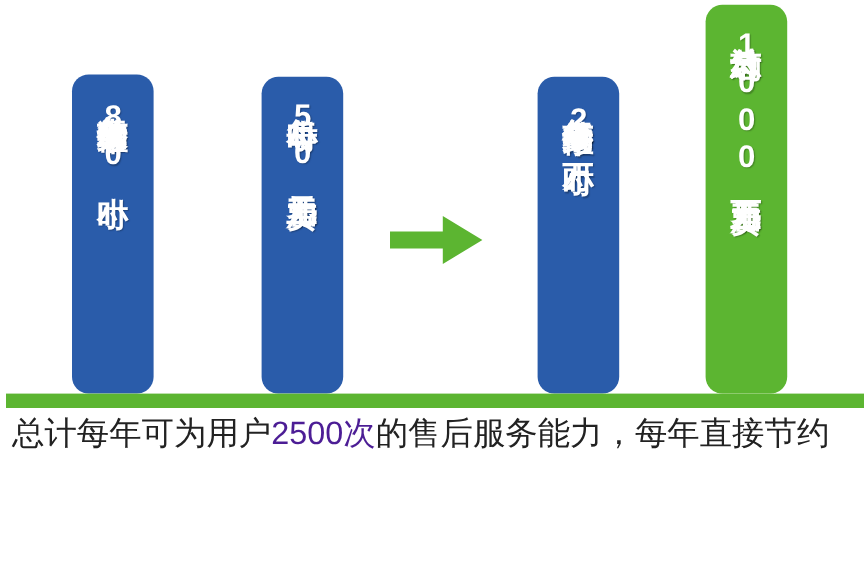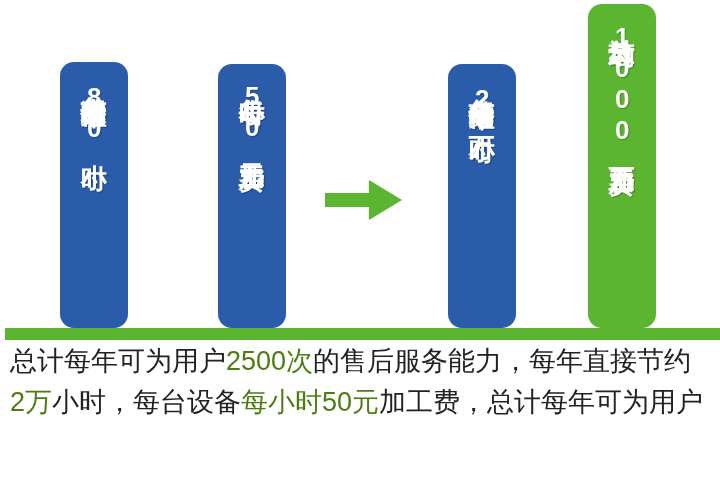--- a/index.html
+++ b/index.html
@@ -85,21 +85,21 @@
     top: 341px;
     width: 704px;
     height: 140px;
     color: #222222;
     font-size: 27px;
     line-height: 41px;
     letter-spacing: 0px;
     white-space: nowrap;
   }
   #caption .line { height: 41px; }
-  .hl { color: #4d7c0f; }
+  .hl { color: #4c1d95; }
 </style>
 </head>
 <body>
 
 <div id="diagram">
 
   <div class="pill blue" id="pill-1">
     <span class="vtext">每次节约维修80小时</span>
   </div>
 
@@ -120,14 +120,13 @@
   <div class="pill green" id="pill-4">
     <span class="vtext">总计节约1000万元加工费</span>
   </div>
 
 </div>
 
 <div id="baseline"></div>
 
 <div id="caption">
   <div class="line"><span>总计每年可为用户</span><span class="hl">2500次</span><span>的售后服务能力，每年直接节约</span></div>
-  <div class="line"><span class="hl">2万</span><span>小时，每台设备</span><span class="hl">每小时50元</span><span>加工费，总计每年可为用户</span></div>
 </div>
 
 </body></html>

